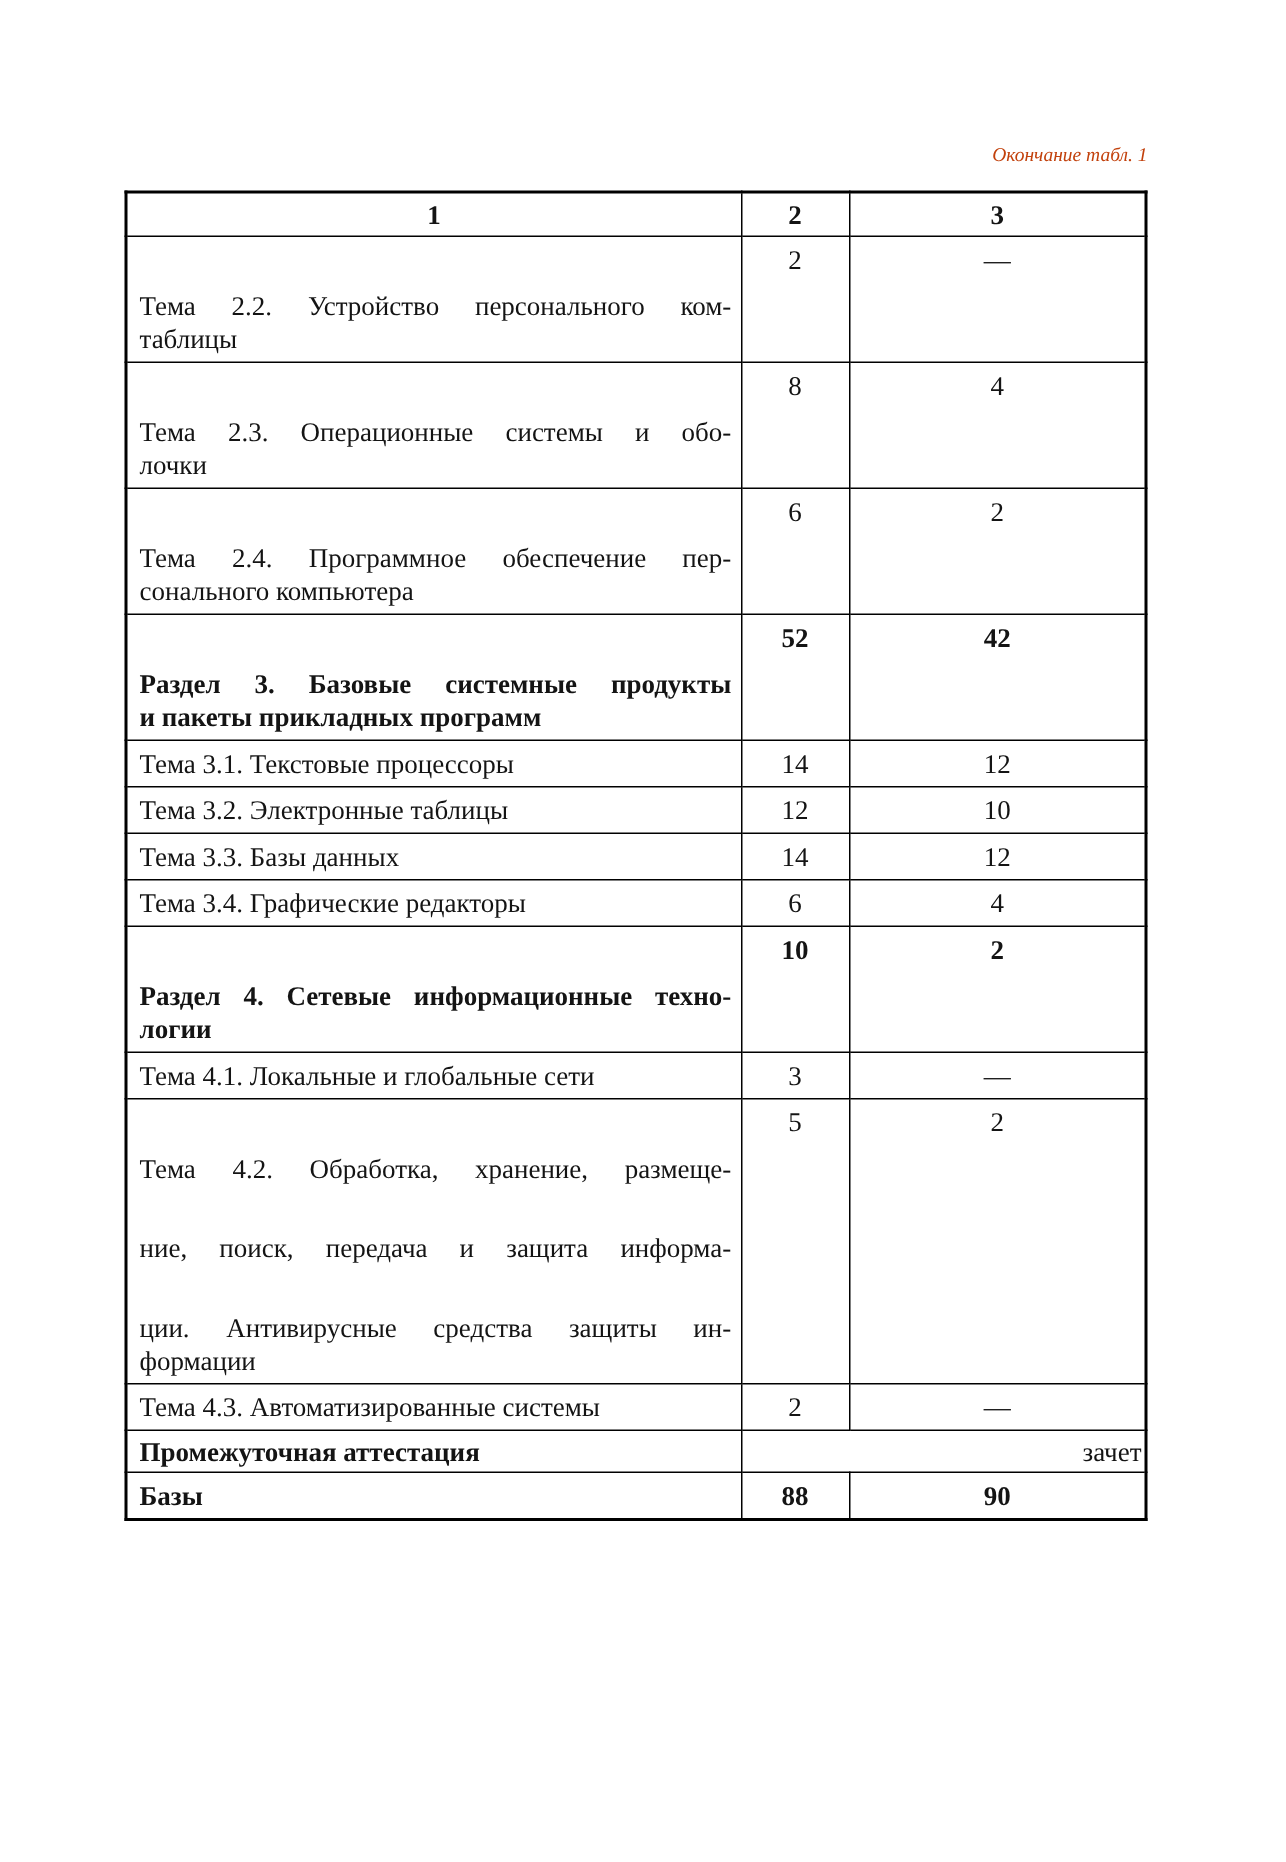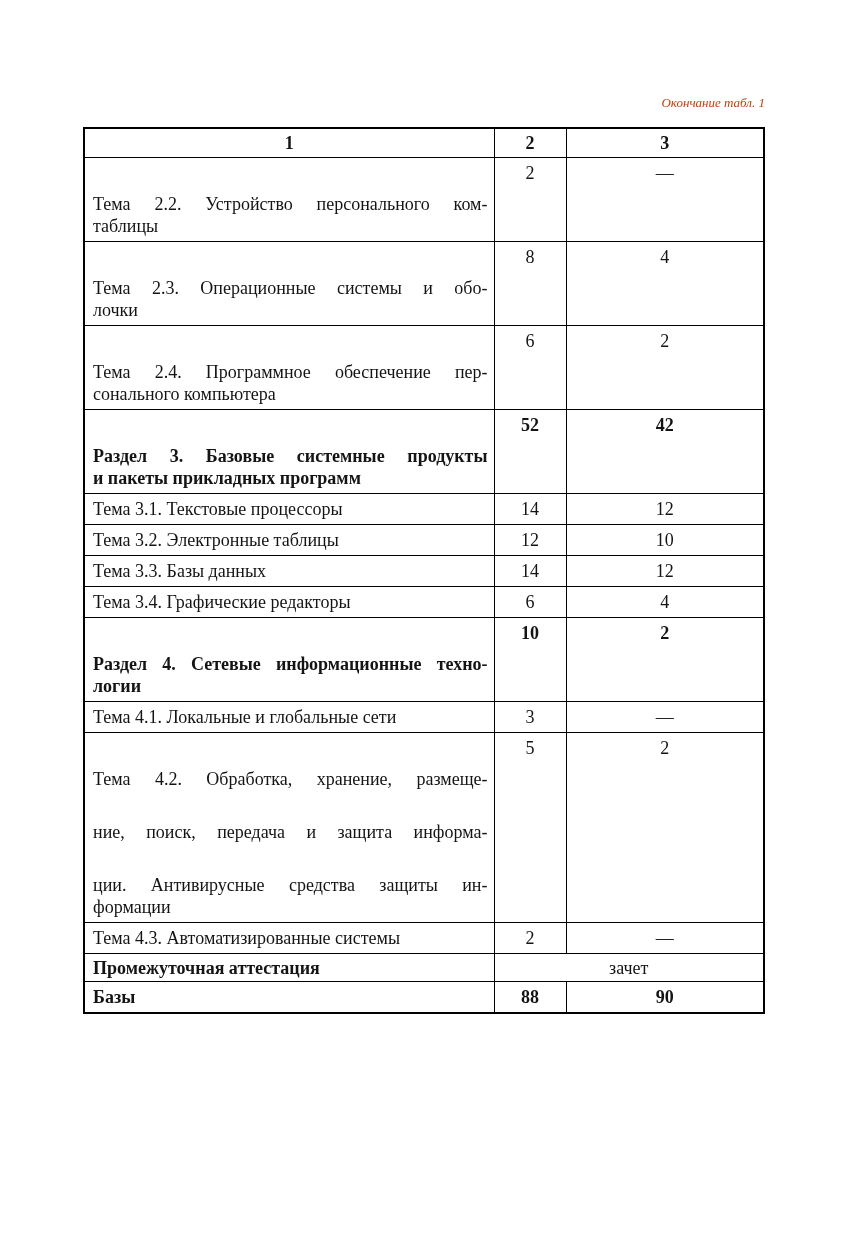--- a/index.html
+++ b/index.html
@@ -41,21 +41,21 @@
     padding: 4px 4px;
     font-weight: normal;
   }
   thead th {
     text-align: center;
     font-weight: bold;
     padding: 3px 2px;
   }
   td.c1 { padding: 4px 6px 4px 8px; text-align: left; }
   td.cn { text-align: center; padding: 4px 2px; }
-  td.cm { text-align: center; padding: 3px 2px; vertical-align: middle; }
+  td.cm { text-align: right; padding: 3px 2px; vertical-align: middle; }
   
   .jl { text-align: justify; text-align-last: justify; margin-top: 31px; }
   .ll { text-align: left; }
   tr.row-section td.c1, tr.row-section td.cn,
   tr.row-total   td.c1, tr.row-total   td.cn,
   tr.row-attestation td.c1 { font-weight: bold; }
   tr.row-attestation td { padding-top: 3px; padding-bottom: 2px; }
 </style>
 </head>
 <body>

